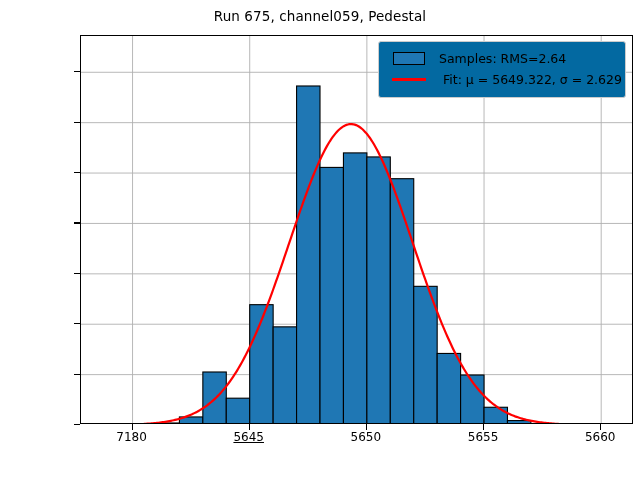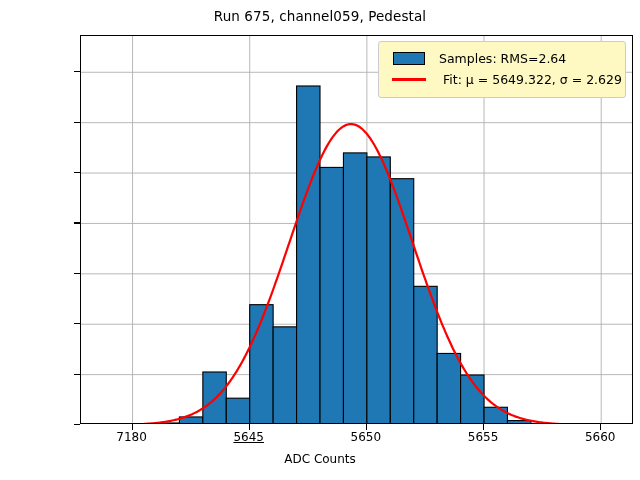--- a/index.html
+++ b/index.html
@@ -78,21 +78,21 @@
     height: 6px;
     background: #000000;
   }
   #legend-box {
     position: absolute;
     left: 378px;
     top: 41px;
     width: 248px;
     padding: 6px 8px 7px 8px;
     box-sizing: border-box;
-    background: #fef9c3;
+    background: #0369a1;
     border: 1px solid #cccccc;
     border-radius: 3px;
   }
   .legend-row {
     display: flex;
     align-items: center;
     height: 21px;
   }
   .legend-key {
     width: 44px;
@@ -183,21 +183,20 @@
       <div class="xtick-label" style="left: 248.712px; text-decoration: underline;">5645</div>
       <div class="tickmark-x" style="left: 248.712px;"></div>
       <div class="xtick-label" style="left: 365.873px;">5650</div>
       <div class="tickmark-x" style="left: 365.873px;"></div>
       <div class="xtick-label" style="left: 483.034px;">5655</div>
       <div class="tickmark-x" style="left: 483.034px;"></div>
       <div class="xtick-label" style="left: 600.195px;">5660</div>
       <div class="tickmark-x" style="left: 600.195px;"></div>
     </div>
 
-  <div id="xlabel">ADC Counts</div>
 
   <div id="legend-box">
     <div class="legend-row samples">
       <span class="legend-key">
           <span class="legend-patch"></span>
         </span>
       <span class="legend-text">Samples: RMS=2.64</span>
     </div>
     <div class="legend-row fit">
       <span class="legend-key">

